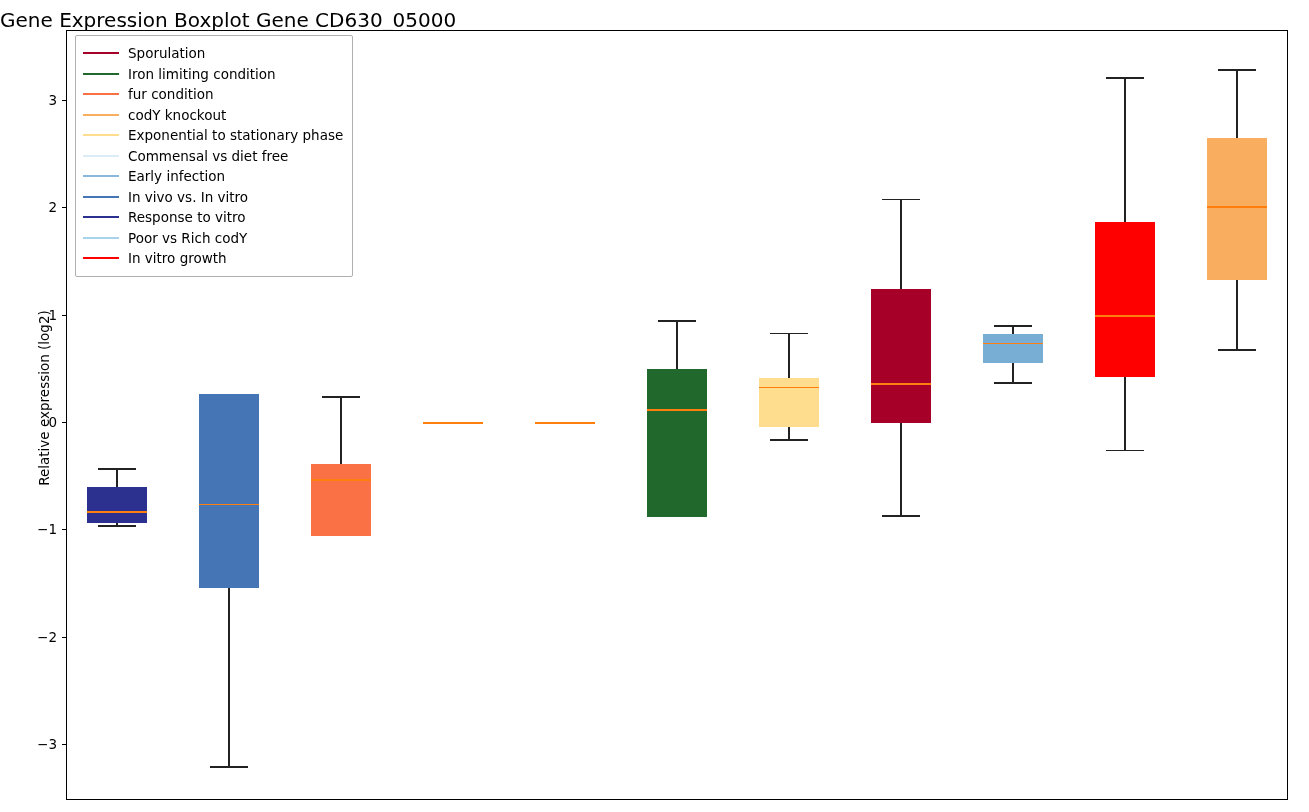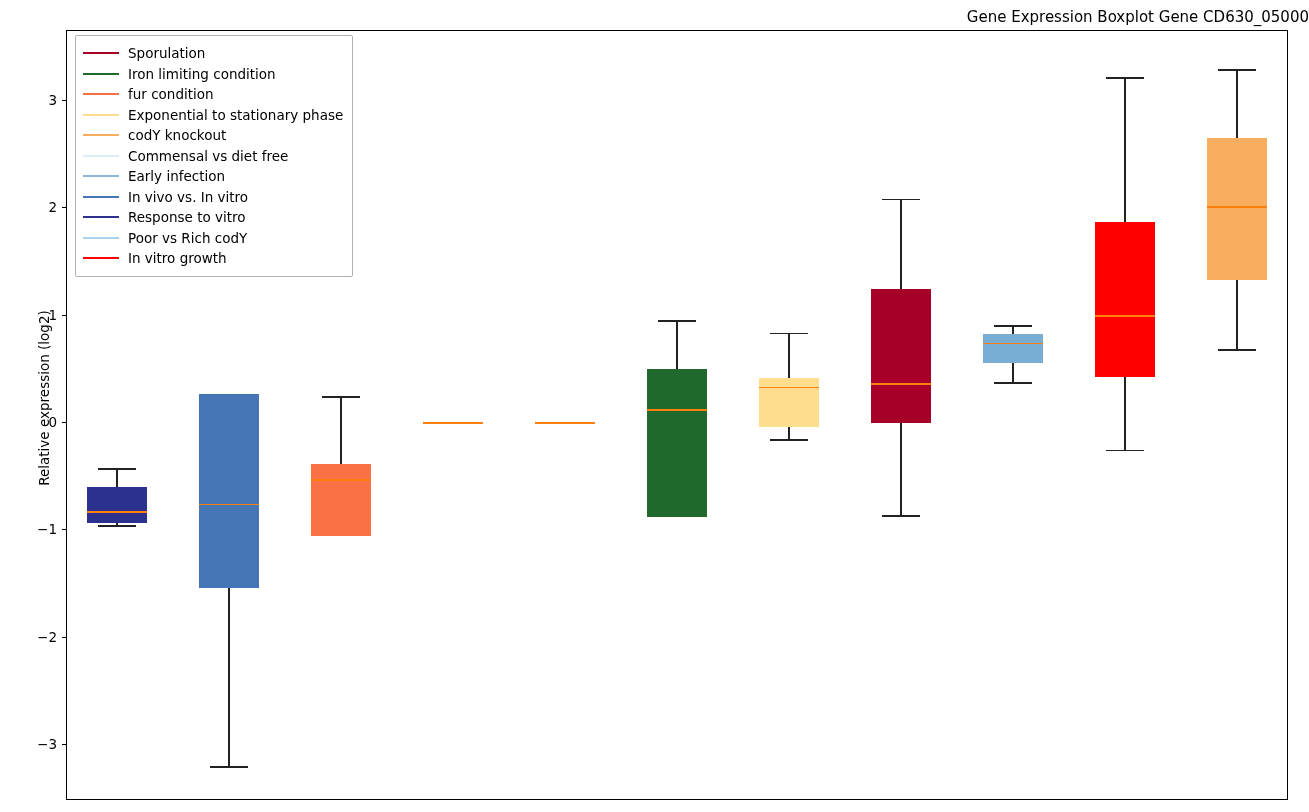--- a/index.html
+++ b/index.html
@@ -16,22 +16,22 @@
     height: 812px;
     background: #ffffff;
     overflow: hidden;
   }
   
   #chart-title {
     position: absolute;
     left: 0;
     top: 8px;
     width: 1309px;
-    text-align: right;
-    font-size: 15px;
+    text-align: left;
+    font-size: 20px;
     color: #000000;
   }
   
   #plot-frame {
     position: absolute;
     left: 66px;
     top: 30px;
     width: 1222px;
     height: 770px;
     border: 1.1px solid #000000;
@@ -228,28 +228,28 @@
       </div>
       <div class="legend-row">
         <span class="legend-swatch" style="background: rgb(33, 104, 44);"></span>
         <span class="legend-text">Iron limiting condition</span>
       </div>
       <div class="legend-row">
         <span class="legend-swatch" style="background: rgb(249, 113, 68);"></span>
         <span class="legend-text">fur condition</span>
       </div>
       <div class="legend-row">
+        <span class="legend-swatch" style="background: rgb(249, 173, 95);"></span>
+        <span class="legend-text">codY knockout</span>
+      </div>
+      <div class="legend-row">
         <span class="legend-swatch" style="background: rgb(255, 221, 142);"></span>
         <span class="legend-text">Exponential to stationary phase</span>
       </div>
       <div class="legend-row">
-        <span class="legend-swatch" style="background: rgb(249, 173, 95);"></span>
-        <span class="legend-text">codY knockout</span>
-      </div>
-      <div class="legend-row">
         <span class="legend-swatch" style="background: rgb(220, 237, 247);"></span>
         <span class="legend-text">Commensal vs diet free</span>
       </div>
       <div class="legend-row">
         <span class="legend-swatch" style="background: rgb(137, 184, 220);"></span>
         <span class="legend-text">Early infection</span>
       </div>
       <div class="legend-row">
         <span class="legend-swatch" style="background: rgb(69, 117, 180);"></span>
         <span class="legend-text">In vivo vs. In vitro</span>

